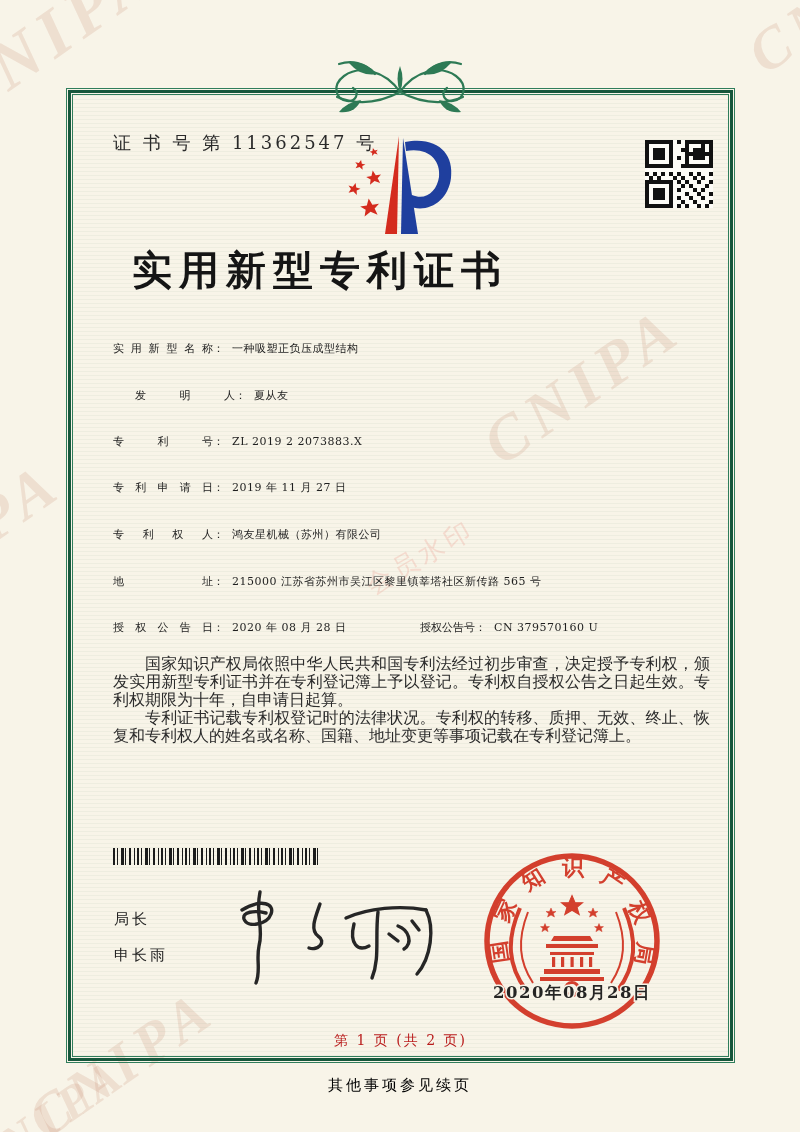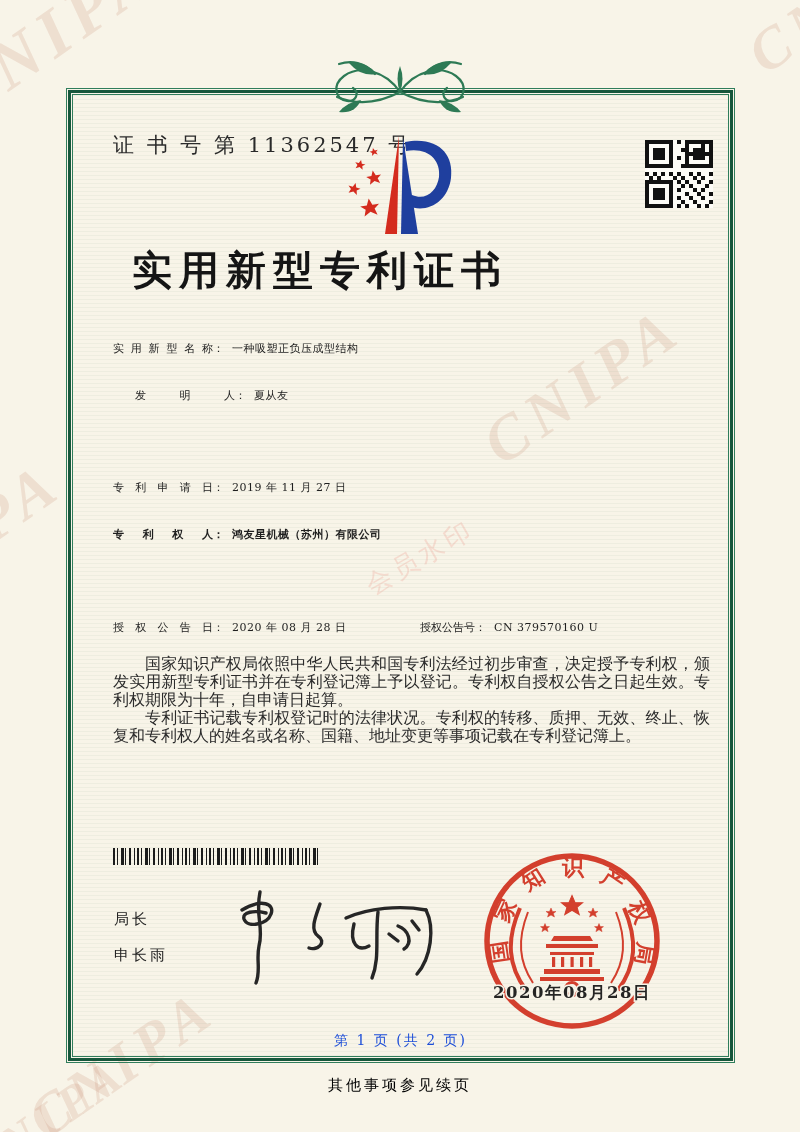--- a/index.html
+++ b/index.html
@@ -16,21 +16,21 @@
   
   .frame{position:absolute;left:66px;top:88px;width:669px;height:975px;
          border:1px solid #2f7d5b;box-sizing:border-box;z-index:2;}
   .frame-mid{position:absolute;inset:1px;border:3px solid #17573c;}
   .frame-in{position:absolute;inset:1px;border:1px solid #2f7d5b;}
   .texture{position:absolute;inset:6px;z-index:2;pointer-events:none;
     background:repeating-linear-gradient(180deg,rgba(150,175,150,0.10) 0 1px,transparent 1px 4px);}
 
   .content{position:absolute;inset:0;z-index:3;}
 
-  .cert-no{position:absolute;left:113px;top:131px;font-size:21px;letter-spacing:3px;color:#2a2a2a;}
+  .cert-no{position:absolute;left:113px;top:131px;font-size:18px;letter-spacing:3px;color:#2a2a2a;}
 
   .title{position:absolute;left:0;top:243px;width:640px;text-align:center;
          font-size:40px;font-weight:bold;letter-spacing:7px;color:#151515;}
 
   .frow{position:absolute;left:113px;font-size:11px;white-space:nowrap;color:#1f1f1f;}
   .flabel{display:inline-block;width:100px;text-align:justify;text-align-last:justify;vertical-align:bottom;}
   .fcolon{display:inline-block;margin-right:8px;}
   .fvalue{letter-spacing:0.5px;}
   .fpair2{position:absolute;left:307px;}
 
@@ -44,21 +44,21 @@
       #1c1c1c 4px 5px,transparent 5px 8px,
       #1c1c1c 8px 11px,transparent 11px 12px,
       #1c1c1c 12px 13px,transparent 13px 16px,
       #1c1c1c 16px 18px,transparent 18px 21px,
       #1c1c1c 21px 22px,transparent 22px 24px);}
 
   .sig-label{position:absolute;left:114px;font-family:"Liberation Sans","DejaVu Sans",sans-serif;
              font-size:15px;letter-spacing:3px;color:#222;}
 
   .page-info{position:absolute;left:66px;top:1032px;width:669px;text-align:center;font-size:14px;
-             letter-spacing:2px;color:#1d4ed8;}
+             letter-spacing:2px;color:#b91c1c;}
   .cont-note{position:absolute;left:0;top:1076px;width:800px;text-align:center;font-size:15px;
              letter-spacing:3px;color:#000000;z-index:3;}
   .seal-wrap{position:absolute;left:480px;top:848px;z-index:4;}
 </style>
 </head>
 <body>
 
 <div class="wm" style="left:-70px;top:-5px;font-size:68px;">CNIPA</div>
 <div class="wm" style="left:735px;top:-35px;font-size:58px;">CNIPA</div>
 <div class="wm" style="left:470px;top:350px;font-size:62px;">CNIPA</div>
@@ -135,25 +135,31 @@
   </svg>
 
   <div class="title">实用新型专利证书</div>
 
   <div class="frow" style="top:341px;">
     <span class="flabel">实用新型名称</span><span class="fcolon">：</span><span class="fvalue">一种吸塑正负压成型结构</span>
   </div>
   <div class="frow" style="top:388px;margin-left:22px;">
     <span class="flabel">发明人</span><span class="fcolon">：</span><span class="fvalue">夏从友</span>
   </div>
+  <div class="frow" style="top:434px;">
+    <span class="flabel">专利号</span><span class="fcolon">：</span><span class="fvalue">ZL 2019 2 2073883.X</span>
+  </div>
   <div class="frow" style="top:480px;">
     <span class="flabel">专利申请日</span><span class="fcolon">：</span><span class="fvalue">2019 年 11 月 27 日</span>
   </div>
-  <div class="frow" style="top:527px;font-weight:bold;">
+  <div class="frow" style="top:527px;">
     <span class="flabel">专利权人</span><span class="fcolon">：</span><span class="fvalue">鸿友星机械（苏州）有限公司</span>
+  </div>
+  <div class="frow" style="top:574px;">
+    <span class="flabel">地址</span><span class="fcolon">：</span><span class="fvalue">215000 江苏省苏州市吴江区黎里镇莘塔社区新传路 565 号</span>
   </div>
   <div class="frow" style="top:620px;width:600px;">
     <span class="flabel">授权公告日</span><span class="fcolon">：</span><span class="fvalue">2020 年 08 月 28 日</span>
     <span class="fpair2">
       <span>授权公告号</span><span class="fcolon">：</span><span class="fvalue">CN 379570160 U</span>
     </span>
   </div>
 
   <div class="paras">
     <p>国家知识产权局依照中华人民共和国专利法经过初步审查，决定授予专利权，颁发实用新型专利证书并在专利登记簿上予以登记。专利权自授权公告之日起生效。专利权期限为十年，自申请日起算。</p>

